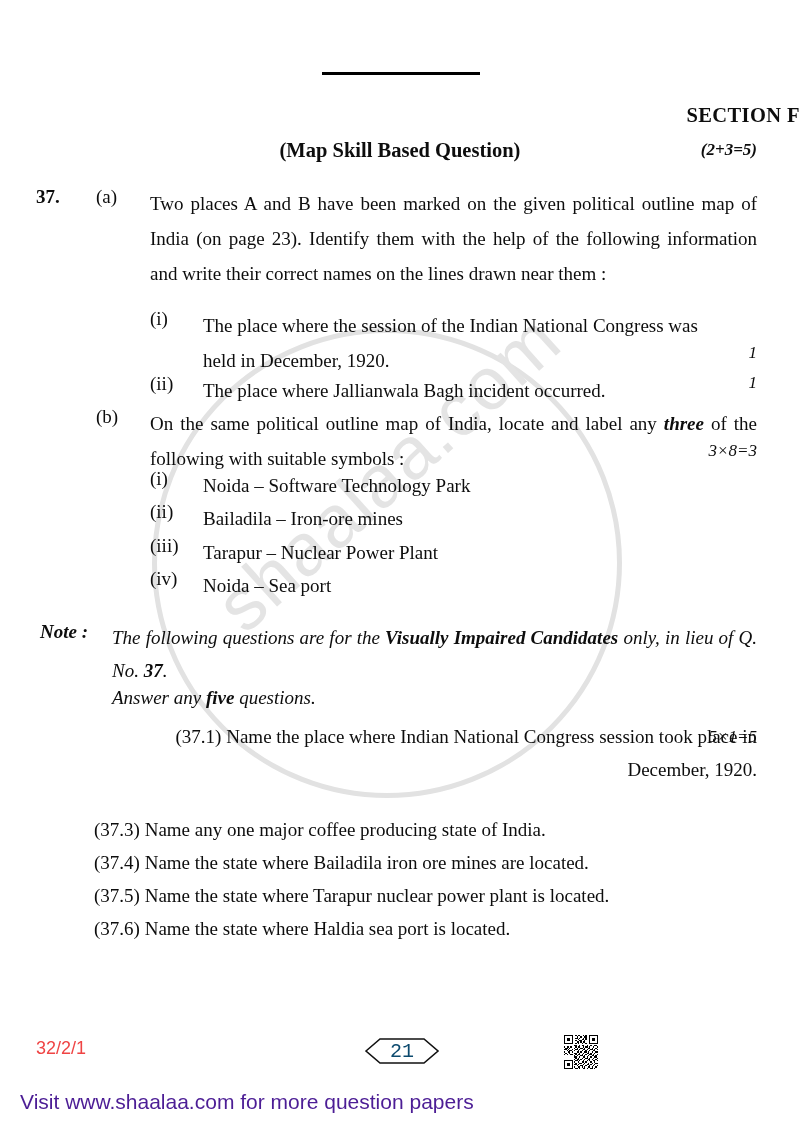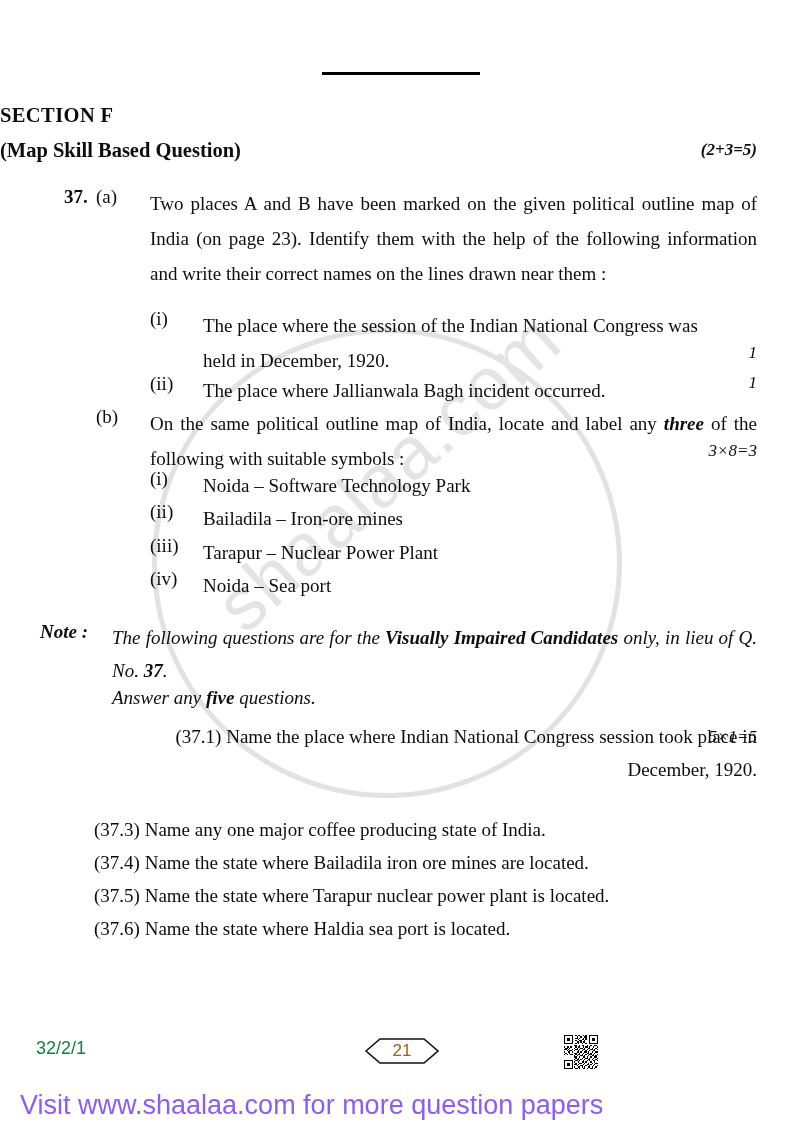--- a/index.html
+++ b/index.html
@@ -63,29 +63,30 @@
     top: 72px;
     width: 158px;
     height: 0;
     border-top: 3px solid #000000;
   }
 
   .section-title {
     position: absolute;
     left: 0; right: 0;
     top: 104px;
-    text-align: left;
+    text-align: right;
     font-size: 20.5px;
     font-weight: bold;
     letter-spacing: 0.4px;
   }
   .section-subtitle {
     position: absolute;
     left: 0; right: 0;
     top: 139px;
+    text-align: center;
     font-size: 20.5px;
     font-weight: bold;
   }
   .section-marks {
     position: absolute;
     right: 43px;
     top: 140px;
     font-size: 17px;
     font-style: italic;
     font-weight: bold;
@@ -95,21 +96,20 @@
   .qrow {
     position: absolute;
     left: 0;
     width: 800px;
   }
   .qnum {
     position: absolute;
     left: 36px;
     font-size: 19px;
     font-weight: bold;
-    margin-left: 28px;
   }
   .qlabel {
     position: absolute;
     left: 96px;
     font-size: 19px;
   }
   .qbody {
     position: absolute;
     left: 150px;
     width: 607px;
@@ -178,59 +178,59 @@
     box-sizing: border-box;
   }
 
   
   .paper-code {
     position: absolute;
     left: 36px;
     top: 1038px;
     font-family: "Liberation Sans", sans-serif;
     font-size: 18px;
-    color: #15803d;
+    color: #ef4444;
   }
   #page-number-badge {
     position: absolute;
     left: 364px;
     top: 1037px;
     width: 76px;
     height: 28px;
   }
   #page-number-badge .hex {
     position: absolute;
     left: 0; top: 0;
     width: 76px; height: 28px;
   }
   #page-number-badge .num {
     position: absolute;
     left: 0; top: 0;
     width: 76px; height: 28px;
     display: flex;
     align-items: center;
     justify-content: center;
-    font-family: Liberation Sans, sans-serif;
-    font-size: 17px;
-    color: #a16207;
+    font-family: Liberation Mono, monospace;
+    font-size: 20px;
+    color: #0c4a6e;
   }
   #qr-code {
     position: absolute;
     left: 563px;
     top: 1034px;
     width: 36px;
     height: 36px;
   }
   .site-footer {
     position: absolute;
     left: 20px;
     top: 1090px;
     font-family: "Liberation Sans", sans-serif;
-    font-size: 27px;
-    color: #8b5cf6;
+    font-size: 21px;
+    color: #4c1d95;
   }
 </style>
 </head>
 <body>
 
 <div id="watermark-layer">
   <div id="watermark-ring"></div>
   <div id="watermark-text">shaalaa.com</div>
 </div>
 

